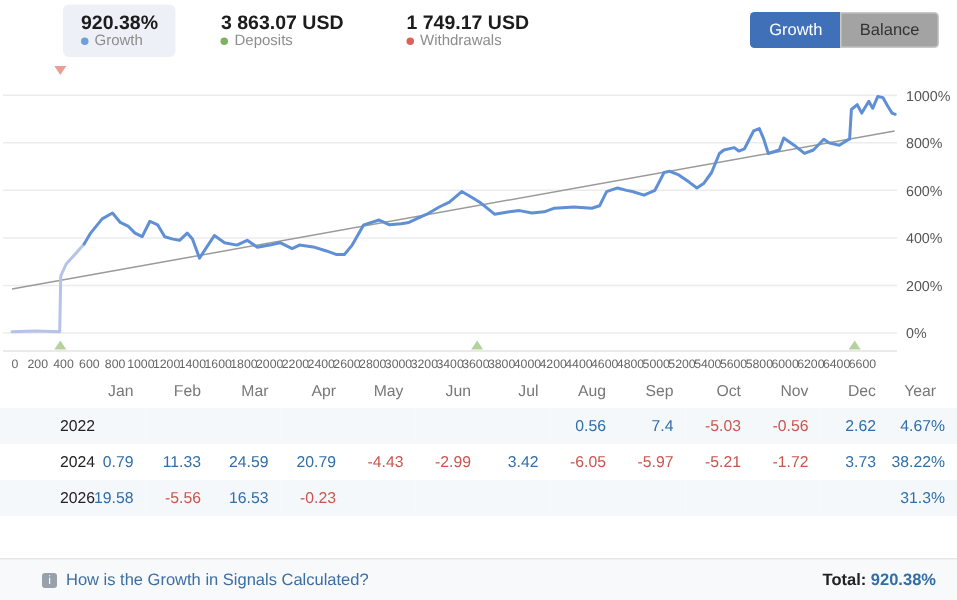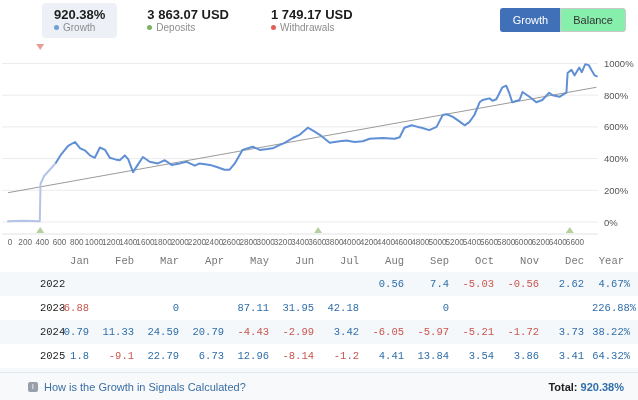--- a/index.html
+++ b/index.html
@@ -13,29 +13,29 @@
   .stat{padding:4px 12px;border-radius:4px;cursor:pointer;}
   .stat.active{background:#edf1f7;}
   .stat-value{font-size:13px;font-weight:bold;color:#1c1c1c;line-height:15px;}
   .stat-label{display:flex;align-items:center;gap:4px;font-size:10px;color:#8d8d8d;line-height:12px;}
   .dot{width:5px;height:5px;border-radius:50%;display:inline-block;}
   .dot-growth{background:#6f9fd8;}
   .dot-average{background:#c4c4c4;}
   .dot-deposits{background:#7cb261;}
   .dot-withdrawals{background:#df6056;}
   .toggle{position:absolute;right:12px;top:8px;display:flex;}
-  .tbtn{font-size:11px;padding:5px 12px;border:1px solid #c9c9c9;background:#86efac;color:#333;cursor:pointer;line-height:12px;}
+  .tbtn{font-size:11px;padding:5px 12px;border:1px solid #c9c9c9;background:#a3a3a3;color:#333;cursor:pointer;line-height:12px;}
   .tbtn.active{background:#4070b8;border-color:#4070b8;color:#fff;}
   .tbtn:first-child{border-radius:3px 0 0 3px;border-right:none;}
   .tbtn:last-child{border-radius:0 3px 3px 0;}
   
   .chart-wrap{position:absolute;top:40px;left:0;width:638px;height:210px;}
   
   .table-wrap{position:absolute;top:250px;left:0;width:638px;}
-  table{width:638px;border-collapse:collapse;table-layout:fixed;font-size:10.5px;font-family:Liberation Mono, monospace;}
+  table{width:638px;border-collapse:collapse;table-layout:fixed;font-size:10.5px;}
   col.c-year{width:52px;} col.c-m{width:45px;} col.c-total{width:46px;}
   th{font-weight:normal;color:#777;text-align:right;padding:5px 8px 5px 0;}
   th.year-th{padding-right:14px;}
   td{text-align:right;padding:6px 8px 6px 0;color:#333;}
   td.ylabel{text-align:center;padding-left:40px;color:#222;}
   td.total{}
   tr.data-row:nth-child(odd){background:#f5f8fb;}
   .pos{color:#2f6ea8;margin-top:20px;} .neg{color:#c9554e;}
   
   .footer{position:absolute;top:372px;left:0;width:638px;height:28px;background:#f8f9fa;border-top:1px solid #e7e7e7;display:flex;align-items:center;}
@@ -184,68 +184,36 @@
           <td class=""></td>
           <td class=""></td>
           <td class="pos">0.56</td>
           <td class="pos">7.4</td>
           <td class="neg">-5.03</td>
           <td class="neg">-0.56</td>
           <td class="pos">2.62</td>
           <td class="total pos">4.67%</td>
         </tr>
         <tr class="data-row">
-          <td class="ylabel">2023</td>
-          <td class="neg">-6.88</td>
-          <td class=""></td>
-          <td class="pos">0</td>
-          <td class=""></td>
-          <td class="pos">87.11</td>
-          <td class="pos">31.95</td>
-          <td class="pos">42.18</td>
-          <td class=""></td>
-          <td class="pos">0</td>
-          <td class=""></td>
-          <td class=""></td>
-          <td class=""></td>
-          <td class="total pos">226.88%</td>
-        </tr>
-        <tr class="data-row">
           <td class="ylabel">2024</td>
           <td class="pos">0.79</td>
           <td class="pos">11.33</td>
           <td class="pos">24.59</td>
           <td class="pos">20.79</td>
           <td class="neg">-4.43</td>
           <td class="neg">-2.99</td>
           <td class="pos">3.42</td>
           <td class="neg">-6.05</td>
           <td class="neg">-5.97</td>
           <td class="neg">-5.21</td>
           <td class="neg">-1.72</td>
           <td class="pos">3.73</td>
           <td class="total pos">38.22%</td>
         </tr>
         <tr class="data-row">
-          <td class="ylabel">2025</td>
-          <td class="pos">1.8</td>
-          <td class="neg">-9.1</td>
-          <td class="pos">22.79</td>
-          <td class="pos">6.73</td>
-          <td class="pos">12.96</td>
-          <td class="neg">-8.14</td>
-          <td class="neg">-1.2</td>
-          <td class="pos">4.41</td>
-          <td class="pos">13.84</td>
-          <td class="pos">3.54</td>
-          <td class="pos">3.86</td>
-          <td class="pos">3.41</td>
-          <td class="total pos">64.32%</td>
-        </tr>
-        <tr class="data-row">
           <td class="ylabel">2026</td>
           <td class="pos">19.58</td>
           <td class="neg">-5.56</td>
           <td class="pos">16.53</td>
           <td class="neg">-0.23</td>
           <td class=""></td>
           <td class=""></td>
           <td class=""></td>
           <td class=""></td>
           <td class=""></td>

